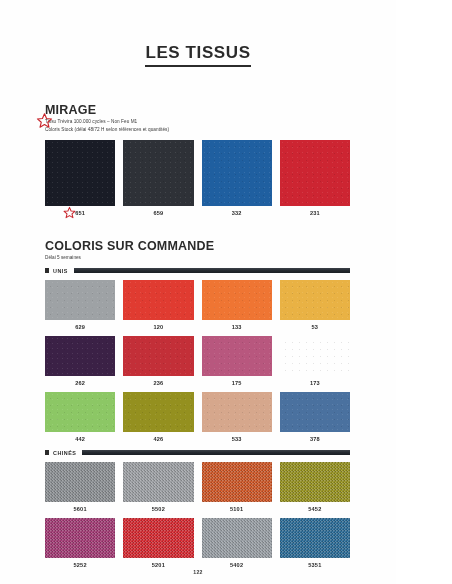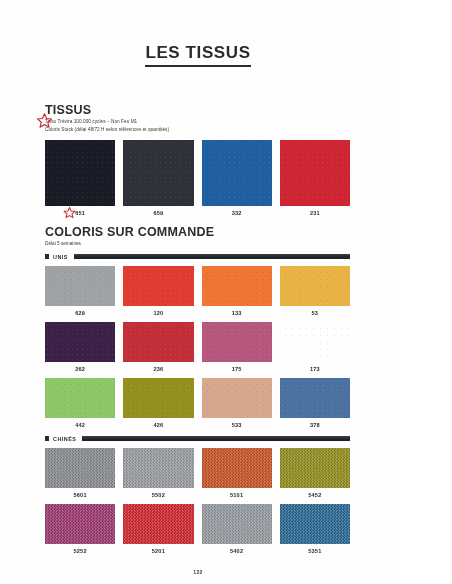--- a/index.html
+++ b/index.html
@@ -118,21 +118,21 @@
   .tex-heather {
     background-image:
       repeating-linear-gradient(115deg, rgba(255,255,255,0.22) 0 1px, transparent 1px 2px),
       repeating-linear-gradient(65deg, rgba(0,0,0,0.20) 0 1px, transparent 1px 2px);
     background-size: 3px 3px, 3px 3px;
     background-position: 0 0, 1px 1px;
   }
 
   
   .coloris-head {
-    margin-top: 9px;
+    margin-top: 23px;
   }
   .coloris-title {
     font-size: 12.5px;
     font-weight: bold;
     letter-spacing: 0.2px;
     color: #2b2b2b;
     line-height: 1.15;
   }
   .coloris-sub {
     font-size: 4.7px;
@@ -191,21 +191,21 @@
     <div class="page-title">LES TISSUS</div>
   </div>
 
   <div class="block">
     <div class="brand-head">
       <span class="star star-head">
         <svg width="17" height="17" viewBox="0 0 24 24" fill="none" stroke="#c8252c" stroke-width="1.6" stroke-linejoin="round">
           <polygon points="12,2.5 14.9,9.2 22,9.8 16.6,14.5 18.3,21.5 12,17.8 5.7,21.5 7.4,14.5 2,9.8 9.1,9.2"></polygon>
         </svg>
       </span>
-      <div class="brand-name">TISSUS</div>
+      <div class="brand-name">MIRAGE</div>
       <div class="brand-sub">Tissu Trévira 100.000 cycles – Non Feu M1</div>
       <div class="brand-sub">Coloris Stock (délai 48/72 H selon références et quantités)</div>
     </div>
 
     <div class="swatch-row" id="mirage-row">
         <div class="swatch-cell">
           <div class="swatch tall tex-plain" style="background-color: rgb(25, 28, 38);"></div>
           <div class="swatch-label">651<span class="star label-star">
               <svg width="13" height="13" viewBox="0 0 24 24" fill="none" stroke="#c8252c" stroke-width="1.9" stroke-linejoin="round">
                 <polygon points="12,2.5 14.9,9.2 22,9.8 16.6,14.5 18.3,21.5 12,17.8 5.7,21.5 7.4,14.5 2,9.8 9.1,9.2"></polygon>

